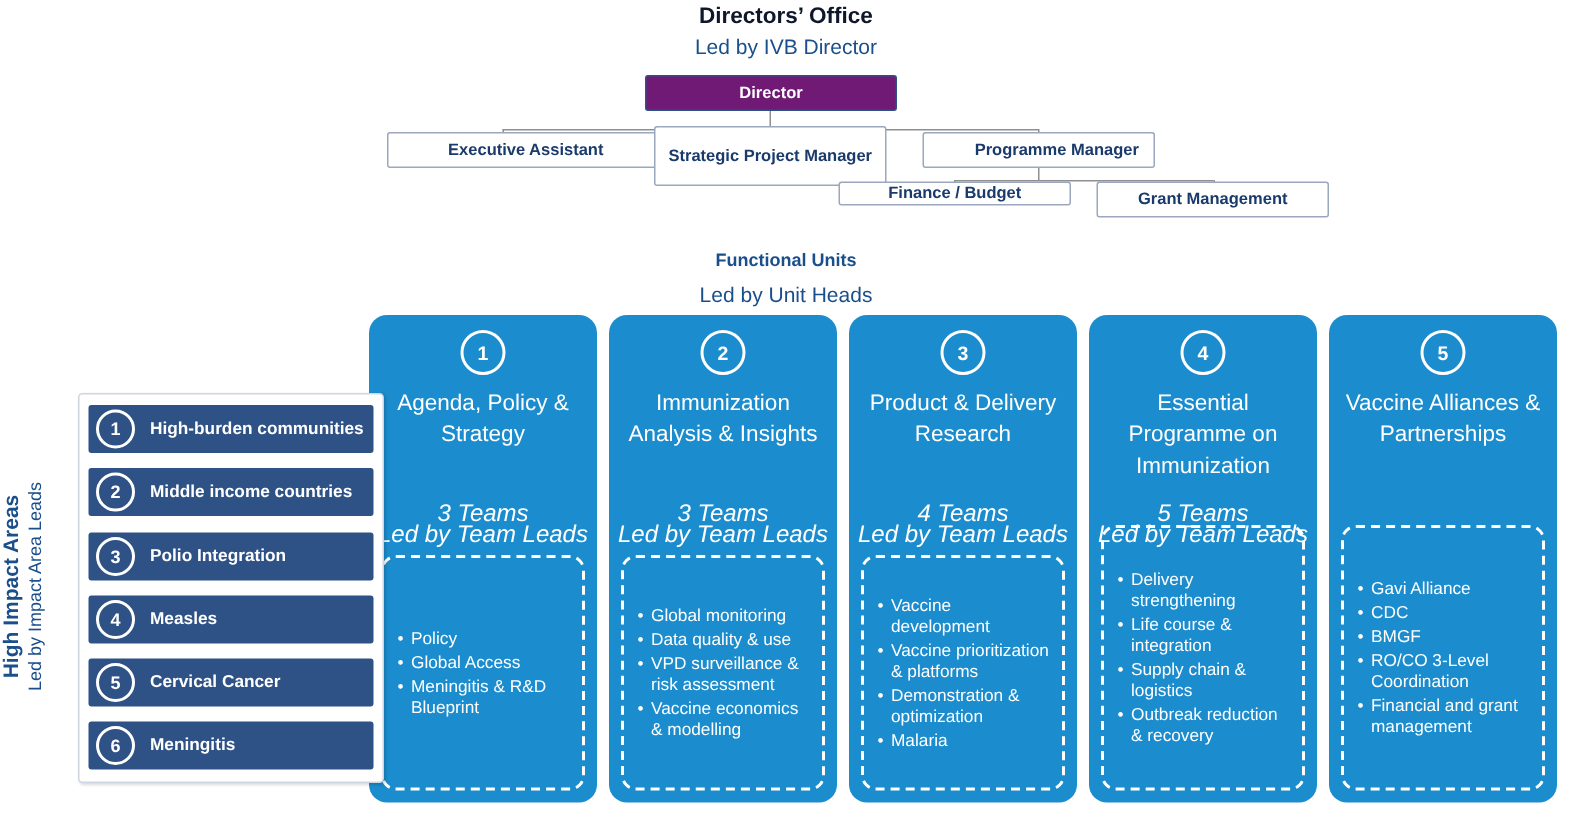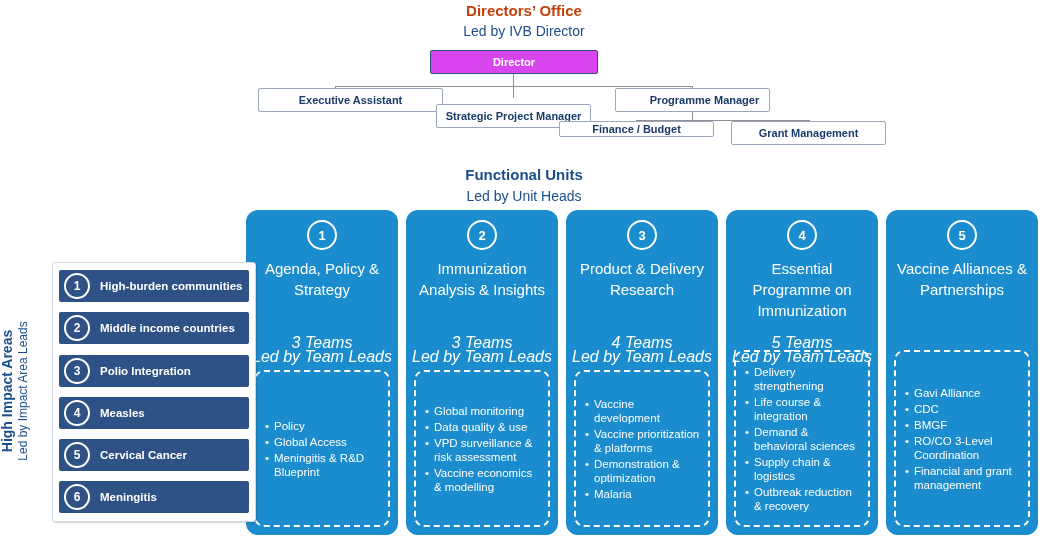--- a/index.html
+++ b/index.html
@@ -9,46 +9,46 @@
     font-family:"Liberation Sans", sans-serif;
     position:relative;
     overflow:hidden;
     color:#1a3a6b;
   }
   .canvas{position:absolute;inset:0;}
 
   
   .dir-title{
     position:absolute;left:0;right:0;top:2px;text-align:center;
-    font-size:15px;font-weight:bold;color:#c2410c;
+    font-size:15px;font-weight:bold;color:#0f172a;
   }
   .dir-sub{
     position:absolute;left:0;right:0;top:23px;text-align:center;
     font-size:14px;color:#1a4f8b;
   }
 
   .box{
     position:absolute;box-sizing:border-box;
     display:flex;align-items:center;justify-content:center;
     text-align:center;font-size:11px;
   }
   .box-dark{
-    background:#d946ef;color:#ffffff;font-weight:bold;border:1px solid #2e5186;
+    background:#701a75;color:#ffffff;font-weight:bold;border:1px solid #2e5186;
     border-radius:2px;
   }
   .box-light{
     background:#ffffff;color:#1a3a6b;border:1px solid #9aa7bd;font-weight:bold;
     border-radius:2px;
   }
   .line{position:absolute;background:#8f8f8f;}
 
   
   .fu-title{
     position:absolute;width:100%;text-align:center;top:166px;
-    font-size:15px;font-weight:bold;color:#1a4f8b;
+    font-size:12px;font-weight:bold;color:#1a4f8b;
   }
   .fu-sub{
     position:absolute;width:100%;text-align:center;top:188px;
     font-size:14px;color:#1a4f8b;
   }
 
   
   .cols{position:absolute;top:210px;left:246px;display:flex;gap:8px;}
   .col{
     width:152px;height:325px;
@@ -126,21 +126,21 @@
 
   <div class="box box-dark" style="left:430px;top:50px;width:168px;height:24px;">Director</div>
 
   <div class="line" style="left:513px;top:74px;width:1px;height:12px;"></div>
   <div class="line" style="left:335px;top:86px;width:357px;height:1px;"></div>
   <div class="line" style="left:335px;top:86px;width:1px;height:12px;"></div>
   <div class="line" style="left:513px;top:86px;width:1px;height:12px;"></div>
   <div class="line" style="left:692px;top:86px;width:1px;height:12px;"></div>
 
   <div class="box box-light" style="left:258px;top:88px;width:185px;height:24px;">Executive Assistant</div>
-  <div class="box box-light" style="left:436px;top:104px;width:155px;height:24px;">Strategic Project Manager</div>
+  <div class="box box-light" style="left:436px;top:84px;width:155px;height:40px;">Strategic Project Manager</div>
   <div class="box box-light" style="left:615px;top:88px;width:155px;height:24px;padding-left:24px;">Programme Manager</div>
 
   <div class="line" style="left:692px;top:112px;width:1px;height:8px;"></div>
   <div class="line" style="left:636px;top:120px;width:173px;height:1px;"></div>
   <div class="line" style="left:636px;top:120px;width:1px;height:10px;"></div>
   <div class="line" style="left:809px;top:120px;width:1px;height:10px;"></div>
 
   <div class="box box-light" style="left:559px;top:121px;width:155px;height:16px;">Finance / Budget</div>
   <div class="box box-light" style="left:731px;top:121px;width:155px;height:24px;">Grant Management</div>
 
@@ -203,21 +203,20 @@
       <div class="col-num">4</div>
       <div class="col-name">Essential Programme on Immunization</div>
       <div class="col-teams">
         <div>5 Teams</div>
         <div>Led by Team Leads</div>
       </div>
       <div class="col-inner tall">
         <ul>
           <li>Delivery strengthening</li>
           <li>Life course &amp; integration</li>
-          <li>Demand &amp; behavioral sciences</li>
           <li>Supply chain &amp; logistics</li>
           <li>Outbreak reduction &amp; recovery</li>
         </ul>
       </div>
     </div>
 
     <div class="col">
       <div class="col-num">5</div>
       <div class="col-name">Vaccine Alliances &amp; Partnerships</div>
       <div class="col-teams">

